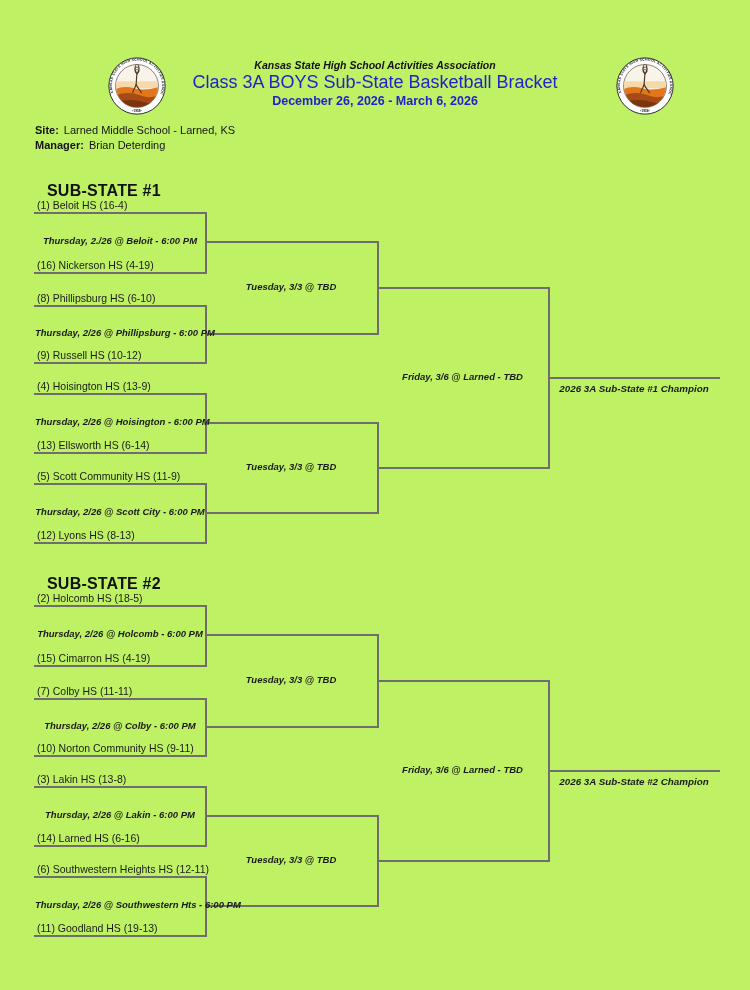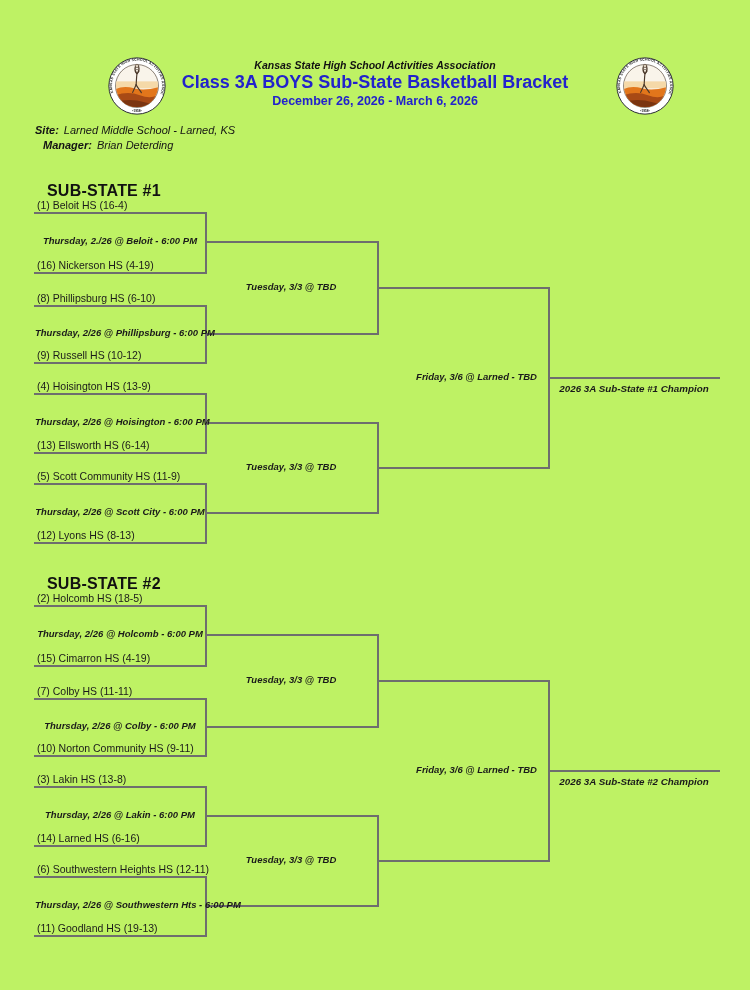--- a/index.html
+++ b/index.html
@@ -3,27 +3,27 @@
 <meta charset="utf-8">
 <style>
   html,body{margin:0;padding:0;background:#ffffff;}
   .page{position:relative;width:750px;height:990px;background:#bef264;overflow:hidden;
         font-family:"Liberation Sans",sans-serif;color:#141414;}
 
   
   .hdr-assoc{position:absolute;top:59px;left:0;width:100%;text-align:center;
              font-size:10.5px;font-weight:bold;font-style:italic;color:#111;}
   .hdr-title{position:absolute;top:72px;left:0;width:100%;text-align:center;
-             font-size:18px;font-weight:bold;color:#2222cc;}
+             font-size:18px;font-weight:normal;color:#2222cc;}
   .hdr-dates{position:absolute;top:94px;left:0;width:100%;text-align:center;
              font-size:12.5px;font-weight:bold;color:#2222cc;}
-  .meta{position:absolute;left:35px;font-size:11px;white-space:nowrap;font-style:italic;}
+  .meta{position:absolute;left:35px;font-size:11px;white-space:nowrap;}
   .meta b{margin-right:5px;}
   .meta-site{top:124px;}
-  .meta-manager{top:139px;margin-left:8px;}
+  .meta-manager{top:139px;}
   .logo{position:absolute;width:58px;height:58px;}
   .logo-left{left:108px;top:57px;}
   .logo-right{left:616px;top:57px;}
 
   
   .bracket{position:absolute;left:0;width:750px;height:380px;}
   .b1{top:170px;} .b2{top:563px;}
   .bk-heading{position:absolute;left:35px;top:0;margin:12px;font-size:16px;font-weight:bold;
               letter-spacing:.2px;color:#111;}
 
@@ -53,21 +53,21 @@
 
   .fv{left:548px;top:117px;height:182px;}
   .champline{left:548px;width:172px;top:207px;}
 
   .lbl{position:absolute;font-size:9.5px;font-weight:bold;font-style:italic;
        text-align:center;white-space:nowrap;line-height:12px;color:#1a1a1a;}
   .g{left:35px;width:170px;}
   .g1{top:65px}.g2{top:157px}.g3{top:246px}.g4{top:336px}
   .s{left:205px;width:172px;}
   .s1{top:111px}.s2{top:291px}
-  .f{left:391px;width:171px;top:201px;}
+  .f{left:377px;width:171px;top:201px;}
   .c{left:548px;width:172px;top:213px;font-size:9.8px;}
 </style>
 </head>
 <body>
 
 <div class="page">
 
   <svg width="0" height="0" style="position:absolute" aria-hidden="true">
     <defs>
       <symbol id="seal" viewBox="0 0 100 100">

